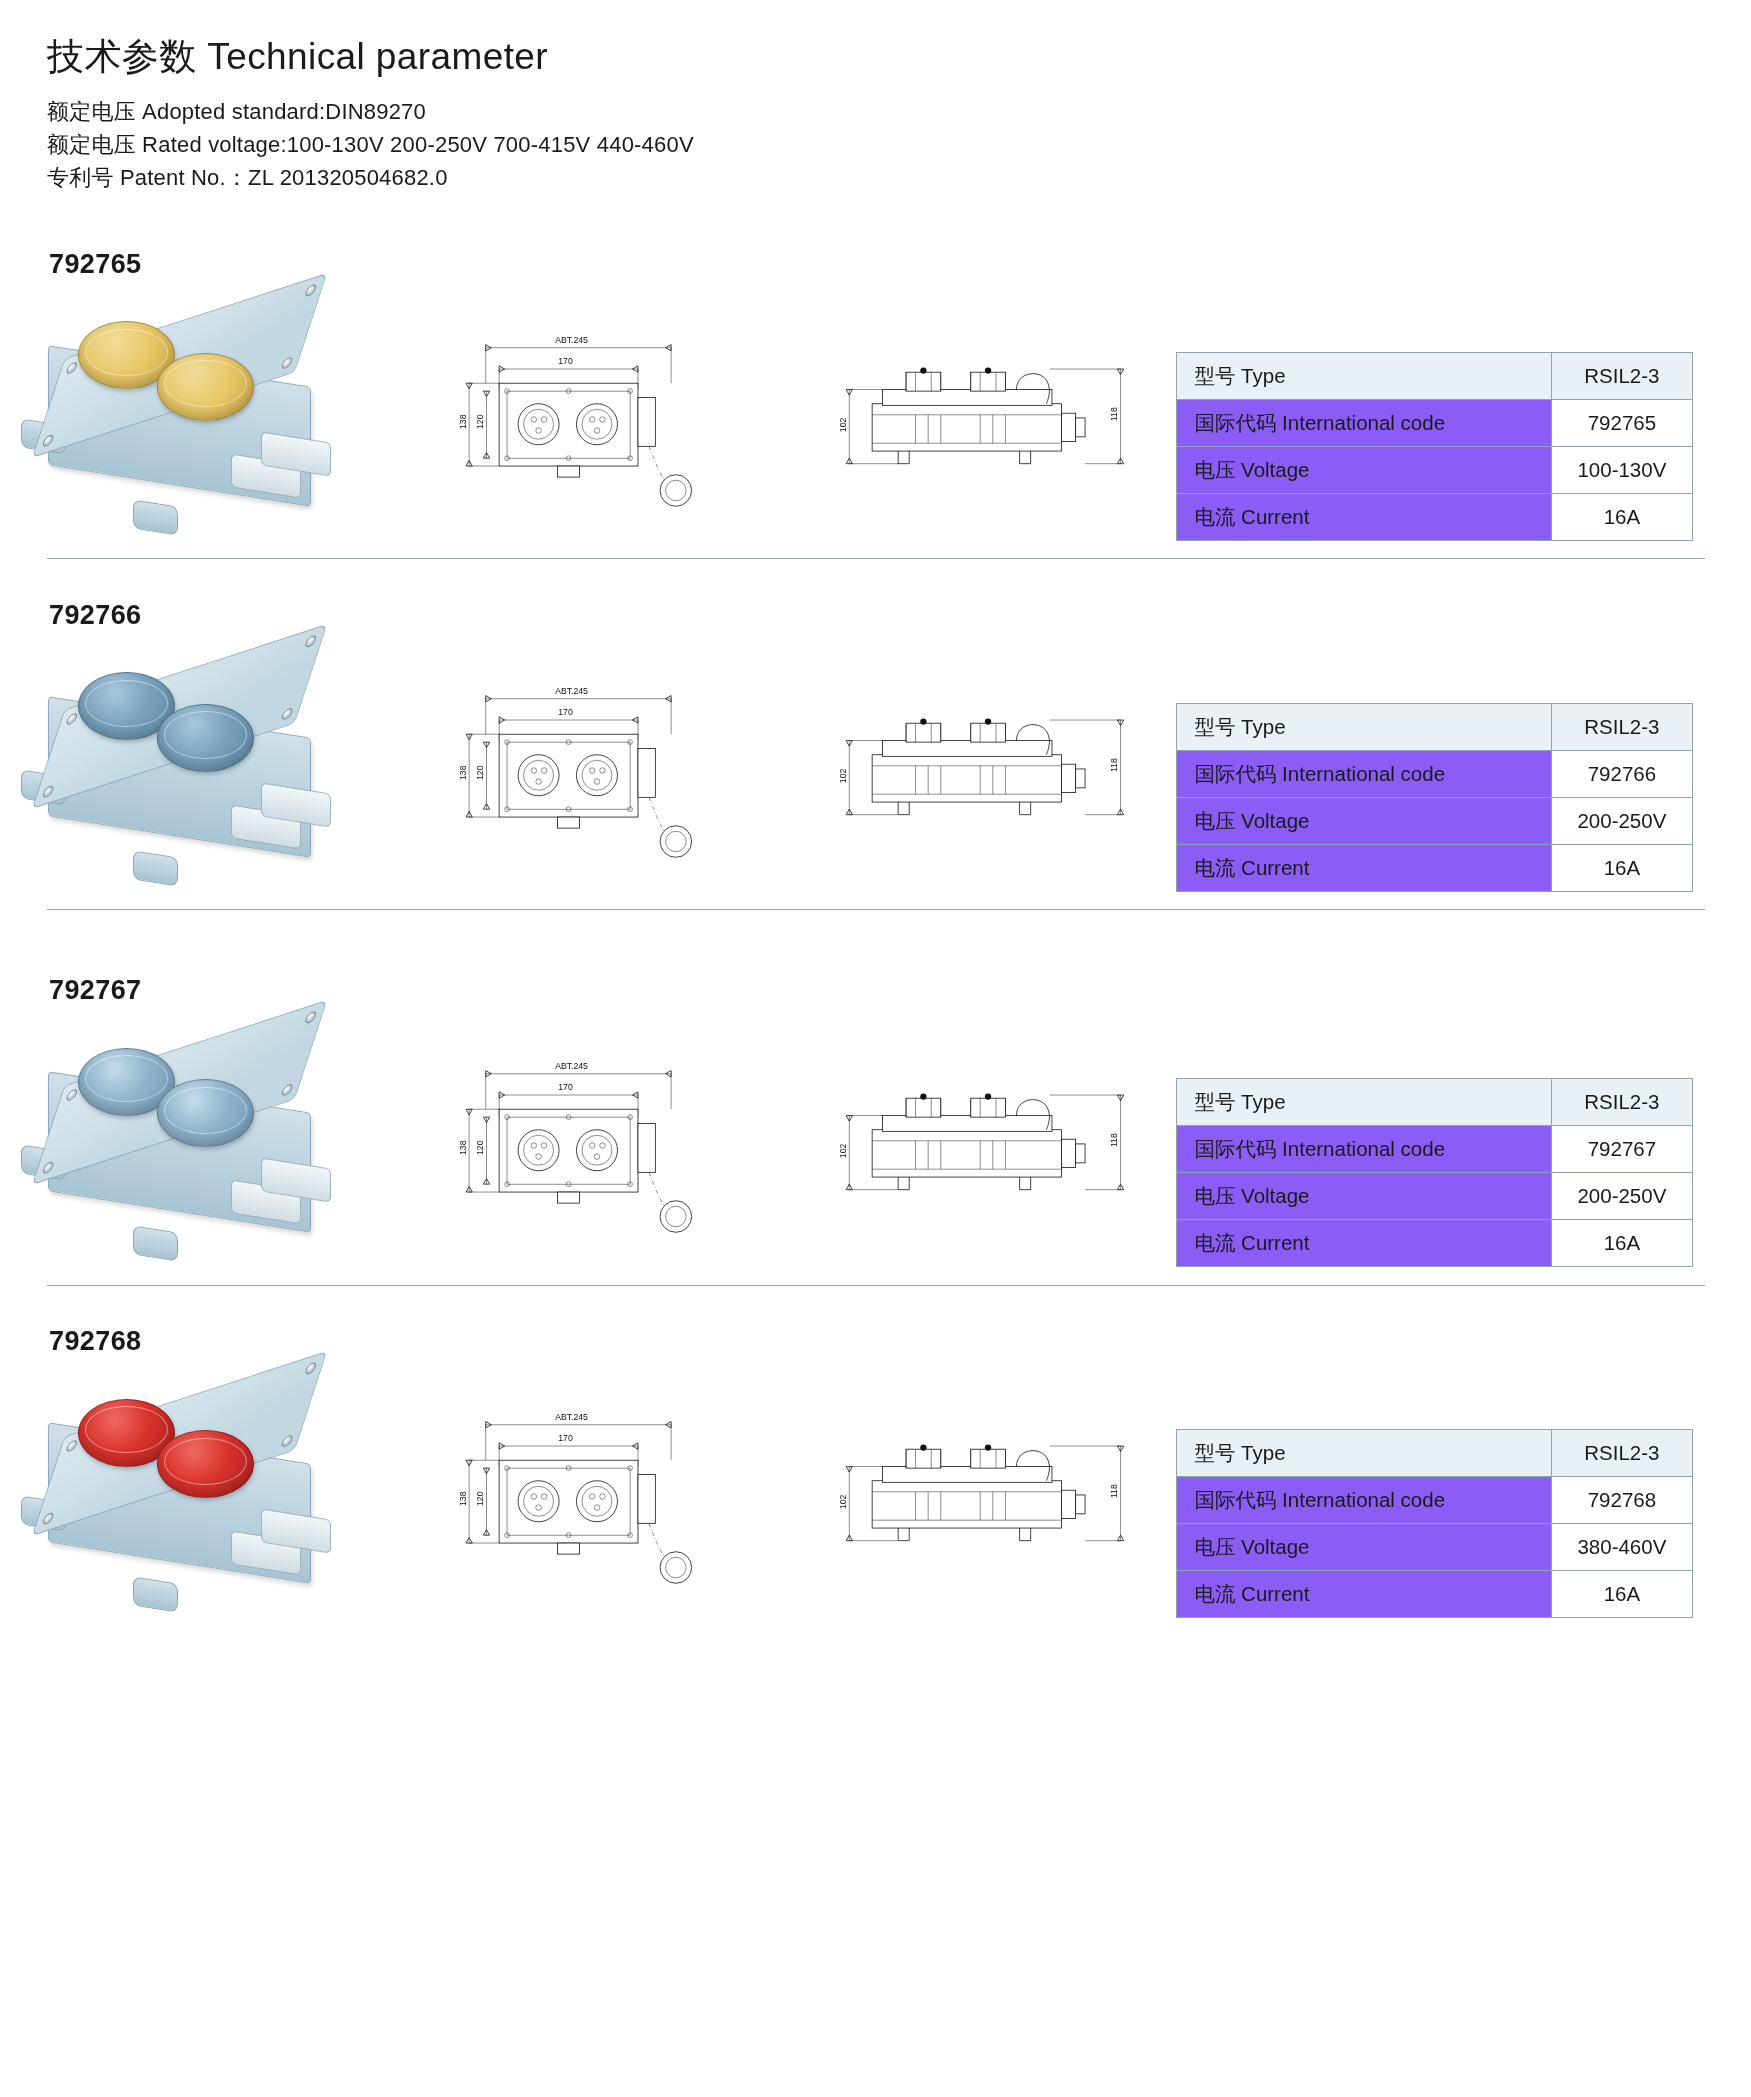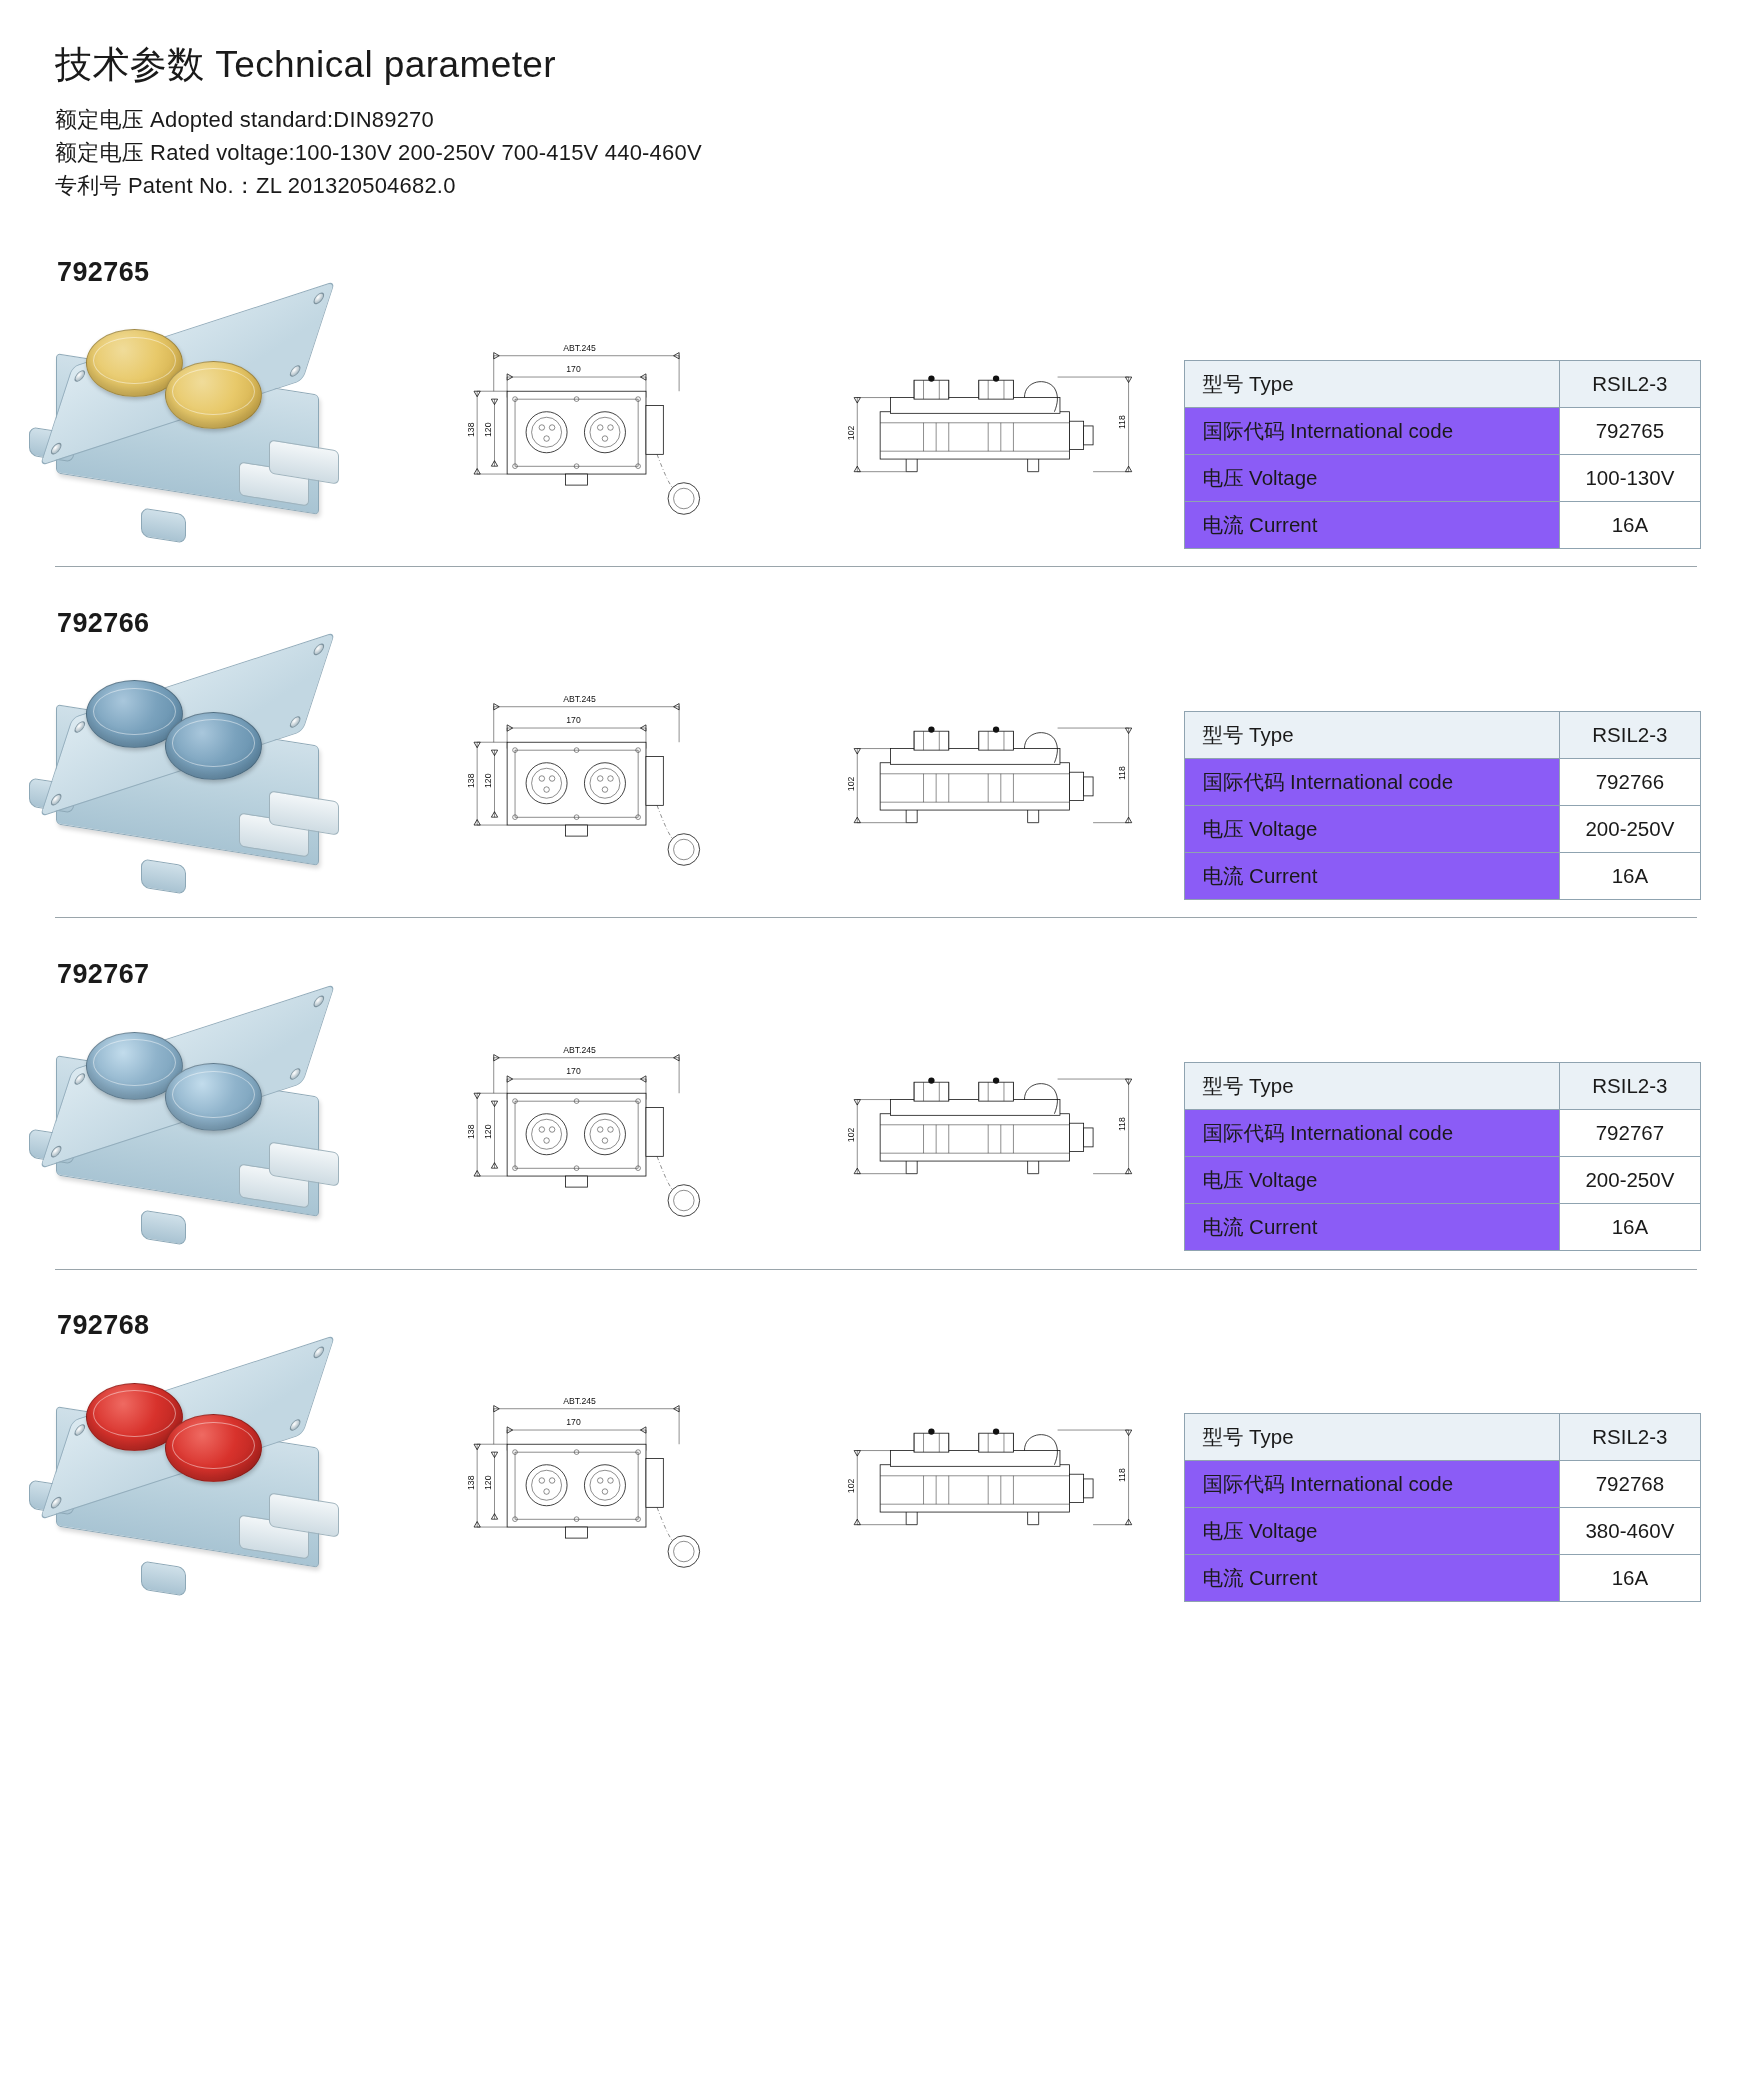--- a/index.html
+++ b/index.html
@@ -12,21 +12,21 @@
     height: 2097px;
     font-family: "Liberation Sans", sans-serif;
     color: #1a1a1a;
     position: relative;
     overflow: hidden;
   }
   .page {
     position: relative;
     width: 1752px;
     height: 2097px;
-    padding: 8px;
+    padding: 0;
     box-sizing: border-box;
   }
 
   
   .header {
     padding: 32px 0 0 47px;
   }
   .header h1 {
     font-size: 37px;
     font-weight: 400;
@@ -487,21 +487,21 @@
             <td class="value">16A</td>
           </tr>
         </tbody>
           </table>
       </div>
     </div>
   </div>
 
   <div class="divider" style="margin-top:17.4px;"></div>
 
-  <div class="product" style="margin-top:41px;">
+  <div class="product" style="margin-top:65px;">
     <div class="product-title">792767</div>
     <div class="product-body" style="margin-top:24px;">
 
       <div class="photo-cell">
         <div class="photo" style="margin-left:16px;">
           <div class="box-body"></div>
           <div class="lugL"></div>
           <div class="lugR"></div>
           <div class="box-top">
             <div class="screw" style="left:6.3px; top:6.3px;"></div>

